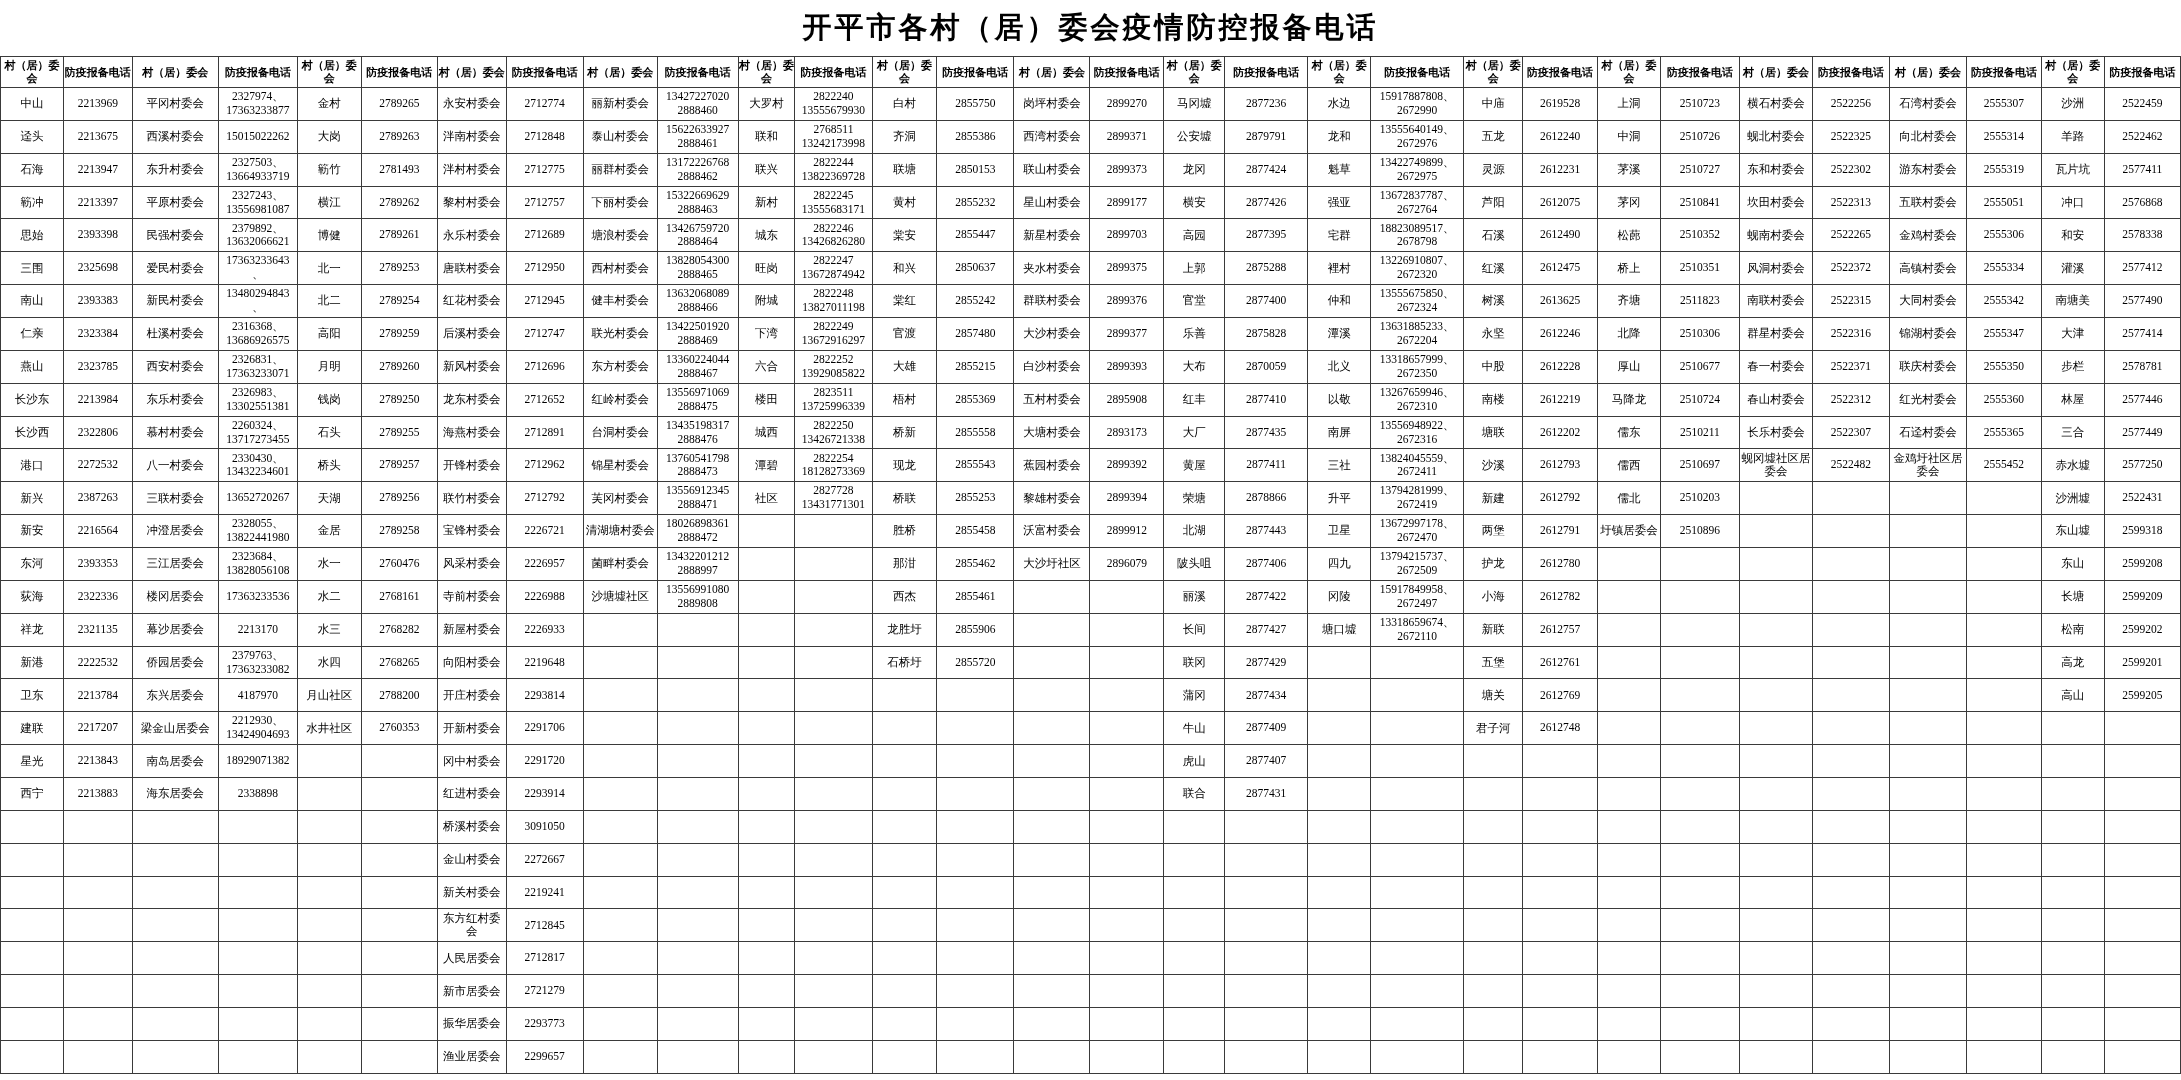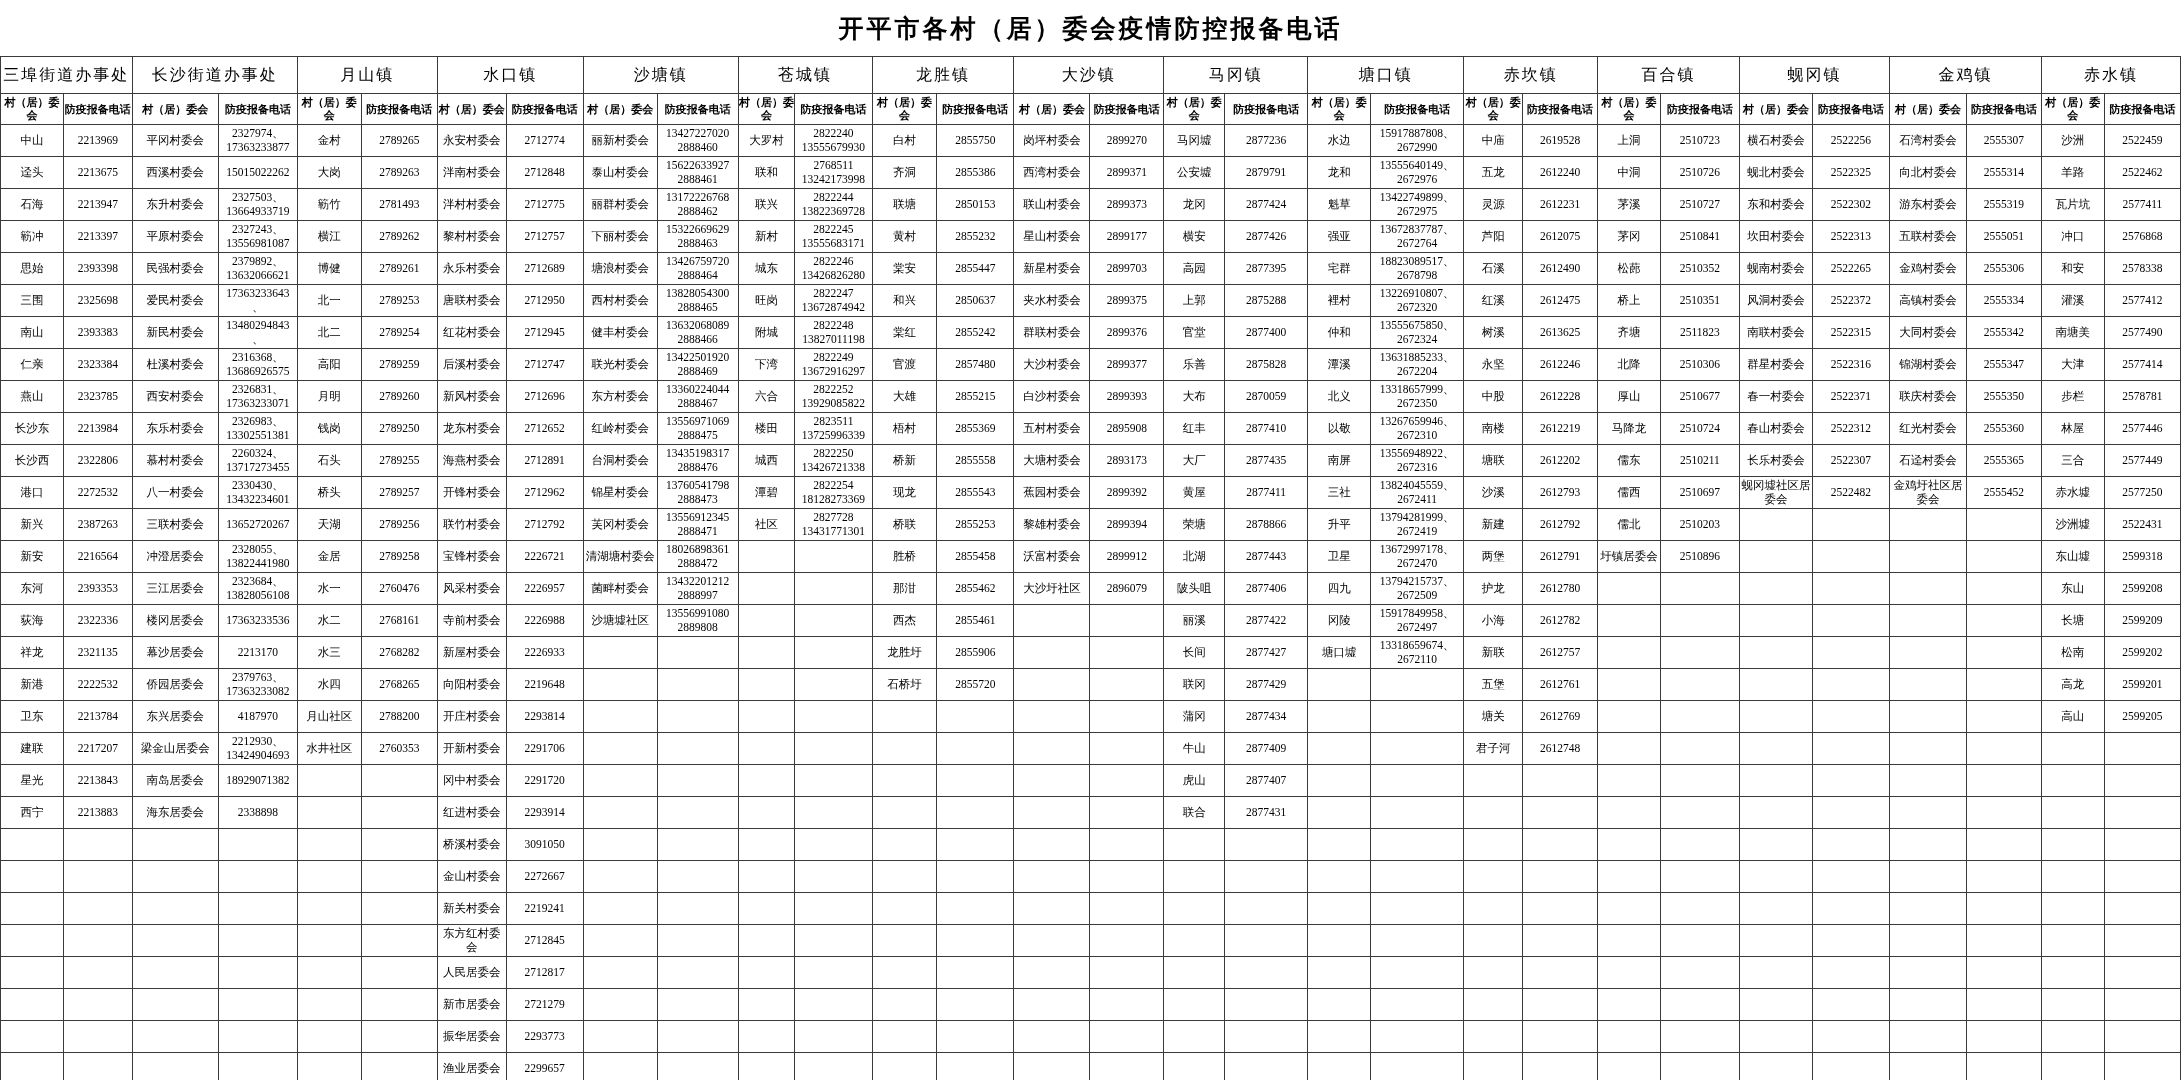--- a/index.html
+++ b/index.html
@@ -1,18 +1,18 @@
 <!DOCTYPE html>
 <html><head>
 <meta charset="utf-8">
 <style>
   html,body{margin:0;padding:0;background:#fff;color:#000;}
   body{width:2181px;height:1080px;font-family:"Liberation Serif","DejaVu Serif",serif;overflow:hidden;}
   .title{height:56px;display:flex;align-items:center;justify-content:center;
-         font-size:25px;font-weight:bold;letter-spacing:3px;}
+         font-size:29px;font-weight:bold;letter-spacing:3px;}
   table{border-collapse:collapse;table-layout:fixed;width:2181px;height:1018px;}
   th,td{border:1px solid #3a3a3a;text-align:center;vertical-align:middle;
         padding:0 1px;overflow:hidden;}
   tr.group-row th{font-size:16px;font-weight:normal;height:36px;letter-spacing:2px;}
   tr.sub-row th{font-size:11px;font-weight:bold;height:30px;line-height:1.15;padding:0;}
   tbody tr{height:32px;margin-top:45px;}
   td.name{font-size:11.5px;line-height:1.15;}
   td.phone{font-size:11.5px;line-height:1.2;white-space:pre-line;}
 </style>
 </head>
@@ -46,37 +46,20 @@
       <col style="width: 2.88238%;">
       <col style="width: 3.62622%;">
       <col style="width: 3.34728%;">
       <col style="width: 3.53324%;">
       <col style="width: 3.53324%;">
       <col style="width: 3.44026%;">
       <col style="width: 2.88238%;">
       <col style="width: 3.48675%;">
     </colgroup>
     <thead>
-      <tr class="group-row">
-        <th colspan="2">三埠街道办事处</th>
-        <th colspan="2">长沙街道办事处</th>
-        <th colspan="2">月山镇</th>
-        <th colspan="2">水口镇</th>
-        <th colspan="2">沙塘镇</th>
-        <th colspan="2">苍城镇</th>
-        <th colspan="2">龙胜镇</th>
-        <th colspan="2">大沙镇</th>
-        <th colspan="2">马冈镇</th>
-        <th colspan="2">塘口镇</th>
-        <th colspan="2">赤坎镇</th>
-        <th colspan="2">百合镇</th>
-        <th colspan="2">蚬冈镇</th>
-        <th colspan="2">金鸡镇</th>
-        <th colspan="2">赤水镇</th>
-      </tr>
       <tr class="sub-row">
         <th>村（居）委会</th>
         <th>防疫报备电话</th>
         <th>村（居）委会</th>
         <th>防疫报备电话</th>
         <th>村（居）委会</th>
         <th>防疫报备电话</th>
         <th>村（居）委会</th>
         <th>防疫报备电话</th>
         <th>村（居）委会</th>

